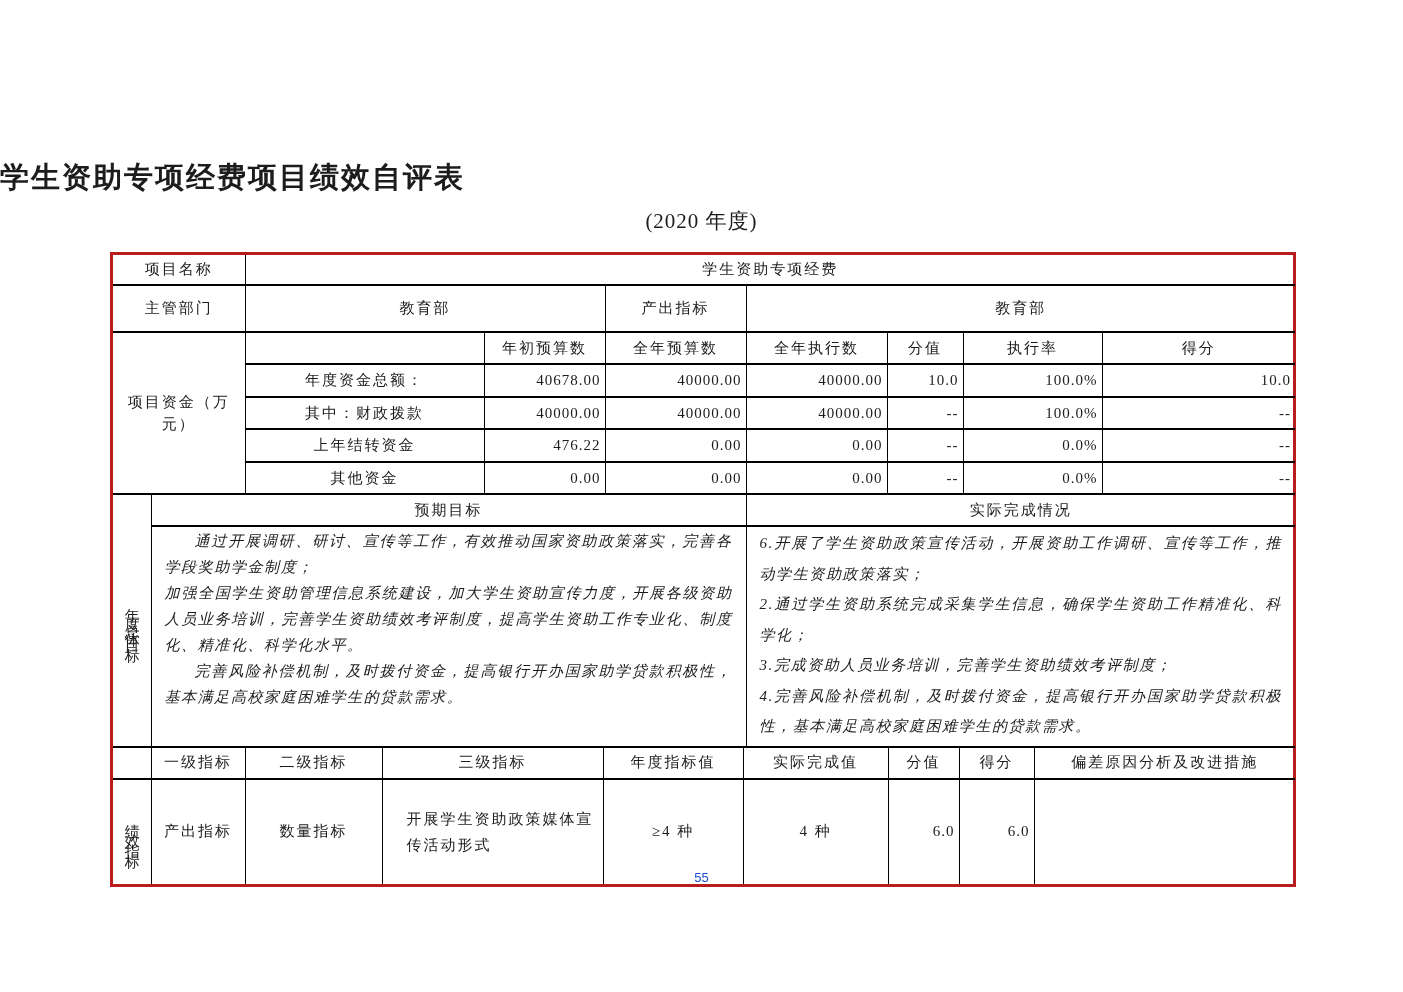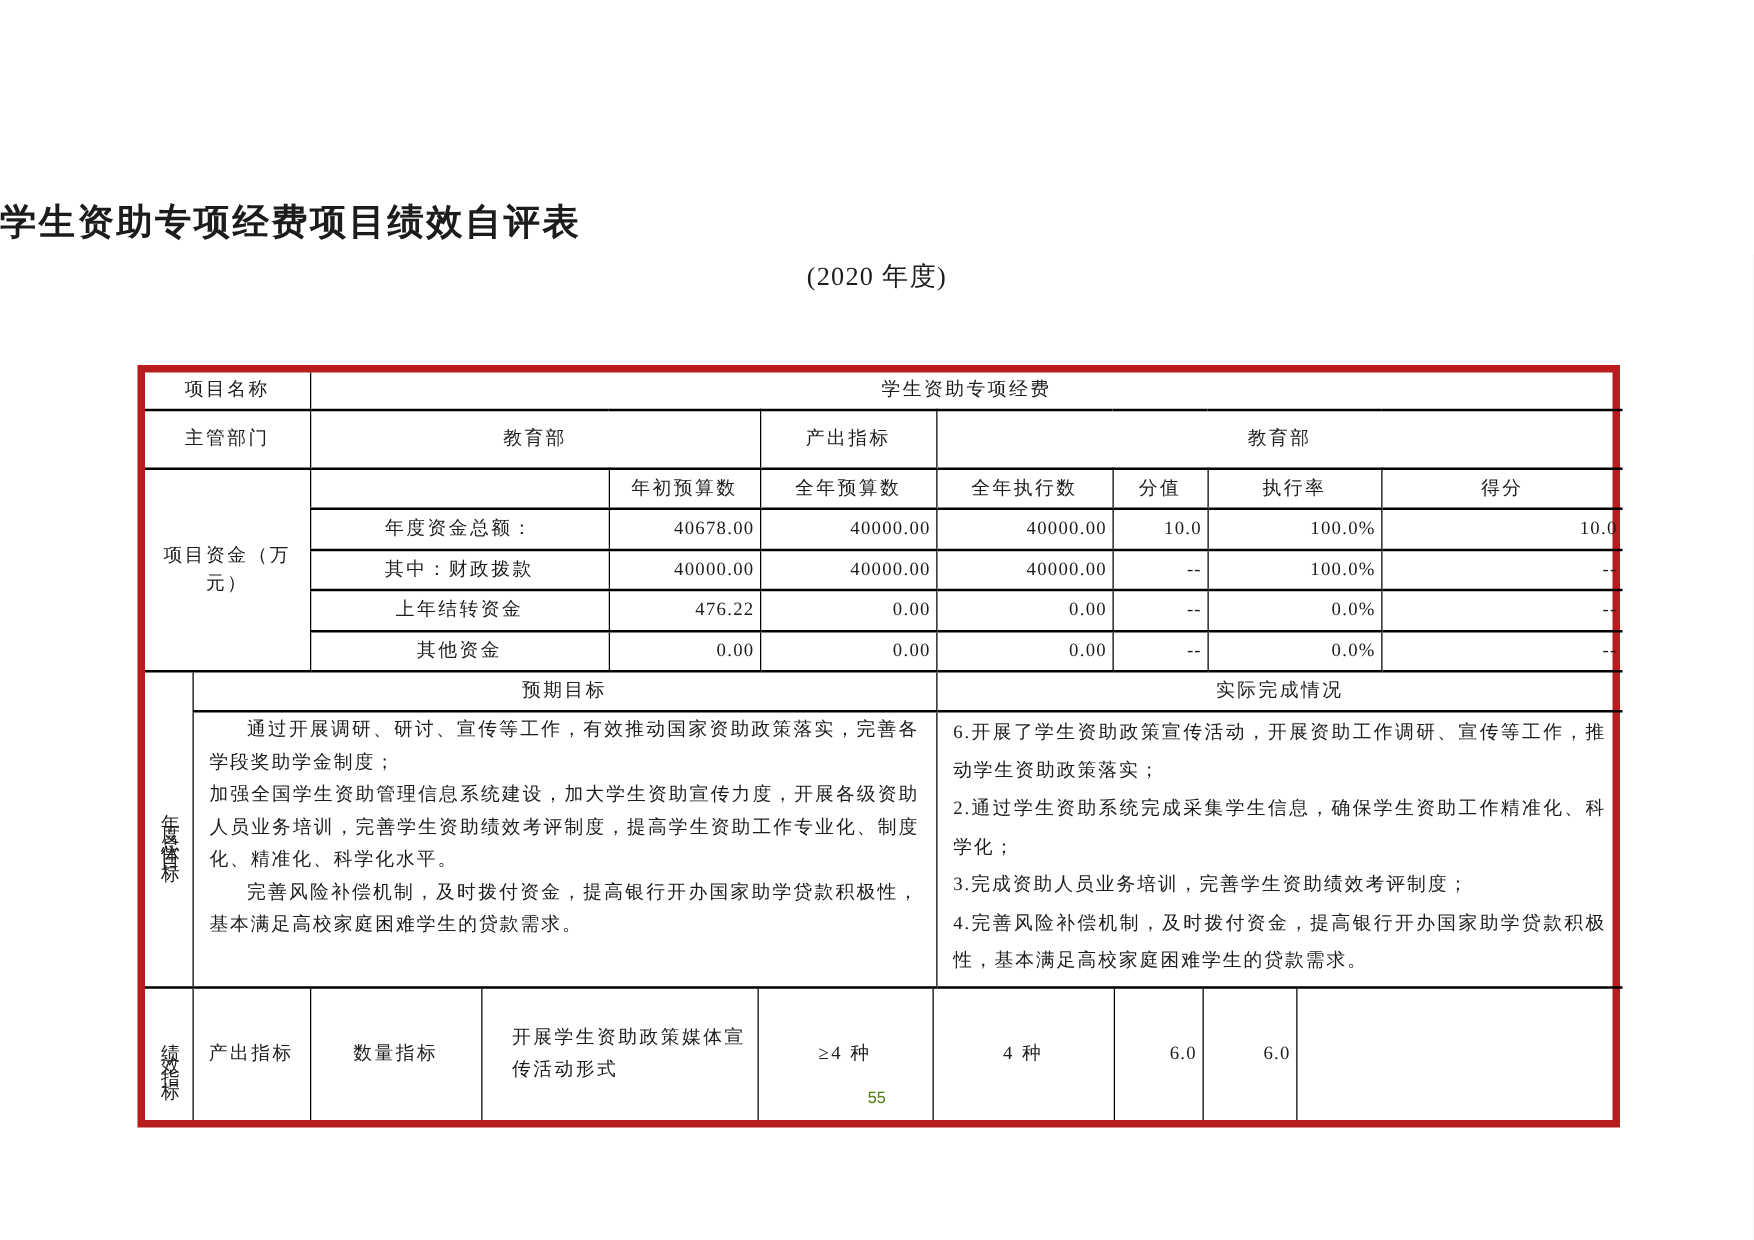--- a/index.html
+++ b/index.html
@@ -14,52 +14,52 @@
   .doc-title {
     position: absolute; left: 0; top: 158px; width: 100%;
     text-align: left; font-size: 29px; font-weight: bold; letter-spacing: 2px;
   }
   .doc-subtitle {
     position: absolute; left: 0; top: 207px; width: 100%;
     text-align: center; font-size: 21px; letter-spacing: 1px;
   }
   .table-wrap {
     position: absolute; left: 110px; top: 252px; width: 1186px;
-    border: 6px solid #b91c1c;
-    margin-top: 40px;
+    border: 3px solid #b91c1c;
   }
   table { border-collapse: collapse; table-layout: fixed; width: 1182px; }
   td {
     border-right: 1px solid #000;
     border-bottom: 2px solid #000;
     text-align: center; vertical-align: middle;
     font-size: 15px; letter-spacing: 2px; line-height: 1.5;
     padding: 2px 4px;
     overflow: hidden;
   }
   td.lastcol { border-right: none; }
   tr.lastrow td { border-bottom: none; }
   td.num { letter-spacing: 1px; text-align: right; }
   td.goal-cell {
     text-align: justify; vertical-align: top; padding: 1px 13px 4px 13px;
     letter-spacing: 1.6px;
+    font-style: italic;
   }
   .goal-expected p { line-height: 26px; }
   .goal-actual p { line-height: 30.5px; }
   p.indent { text-indent: 2em; }
   .vert {
     writing-mode: vertical-rl; text-orientation: upright;
     margin: 0 auto; letter-spacing: 8px; line-height: 1;
   }
   .vert.v4 { letter-spacing: 10px; }
   td.left-cell { text-align: left; padding-left: 24px; line-height: 26px; }
   .page-number {
     position: absolute; left: 0; top: 870px; width: 100%; text-align: center;
     font-family: "Liberation Sans", "DejaVu Sans", sans-serif;
-    font-size: 13px; color: #4d7c0f;
+    font-size: 13px; color: #1d4ed8;
   }
 </style>
 </head>
 <body>
 
 <div class="page">
 
   <div class="doc-title">学生资助专项经费项目绩效自评表</div>
   <div class="doc-subtitle">(2020 年度)</div>
 
@@ -172,20 +172,31 @@
           <col style="width:94px">
           <col style="width:137px">
           <col style="width:221px">
         <col style="width:140px">
           <col style="width:145px">
           <col style="width:71px">
           <col style="width:75px">
           <col style="width:261px">
       </colgroup>
       <tbody>
+          <tr style="height:31px">
+        <td></td>
+        <td>一级指标</td>
+        <td>二级指标</td>
+        <td>三级指标</td>
+        <td>年度指标值</td>
+        <td>实际完成值</td>
+        <td>分值</td>
+        <td>得分</td>
+        <td class="lastcol">偏差原因分析及改进措施</td>
+      </tr>
       <tr style="height:105px" class="lastrow">
         <td>
           <div class="vert v4">绩效指标</div>
         </td>
         <td>产出指标</td>
         <td>数量指标</td>
         <td class="left-cell">开展学生资助政策媒体宣传活动形式</td>
         <td>≥4 种</td>
         <td>4 种</td>
         <td class="num">6.0</td>

